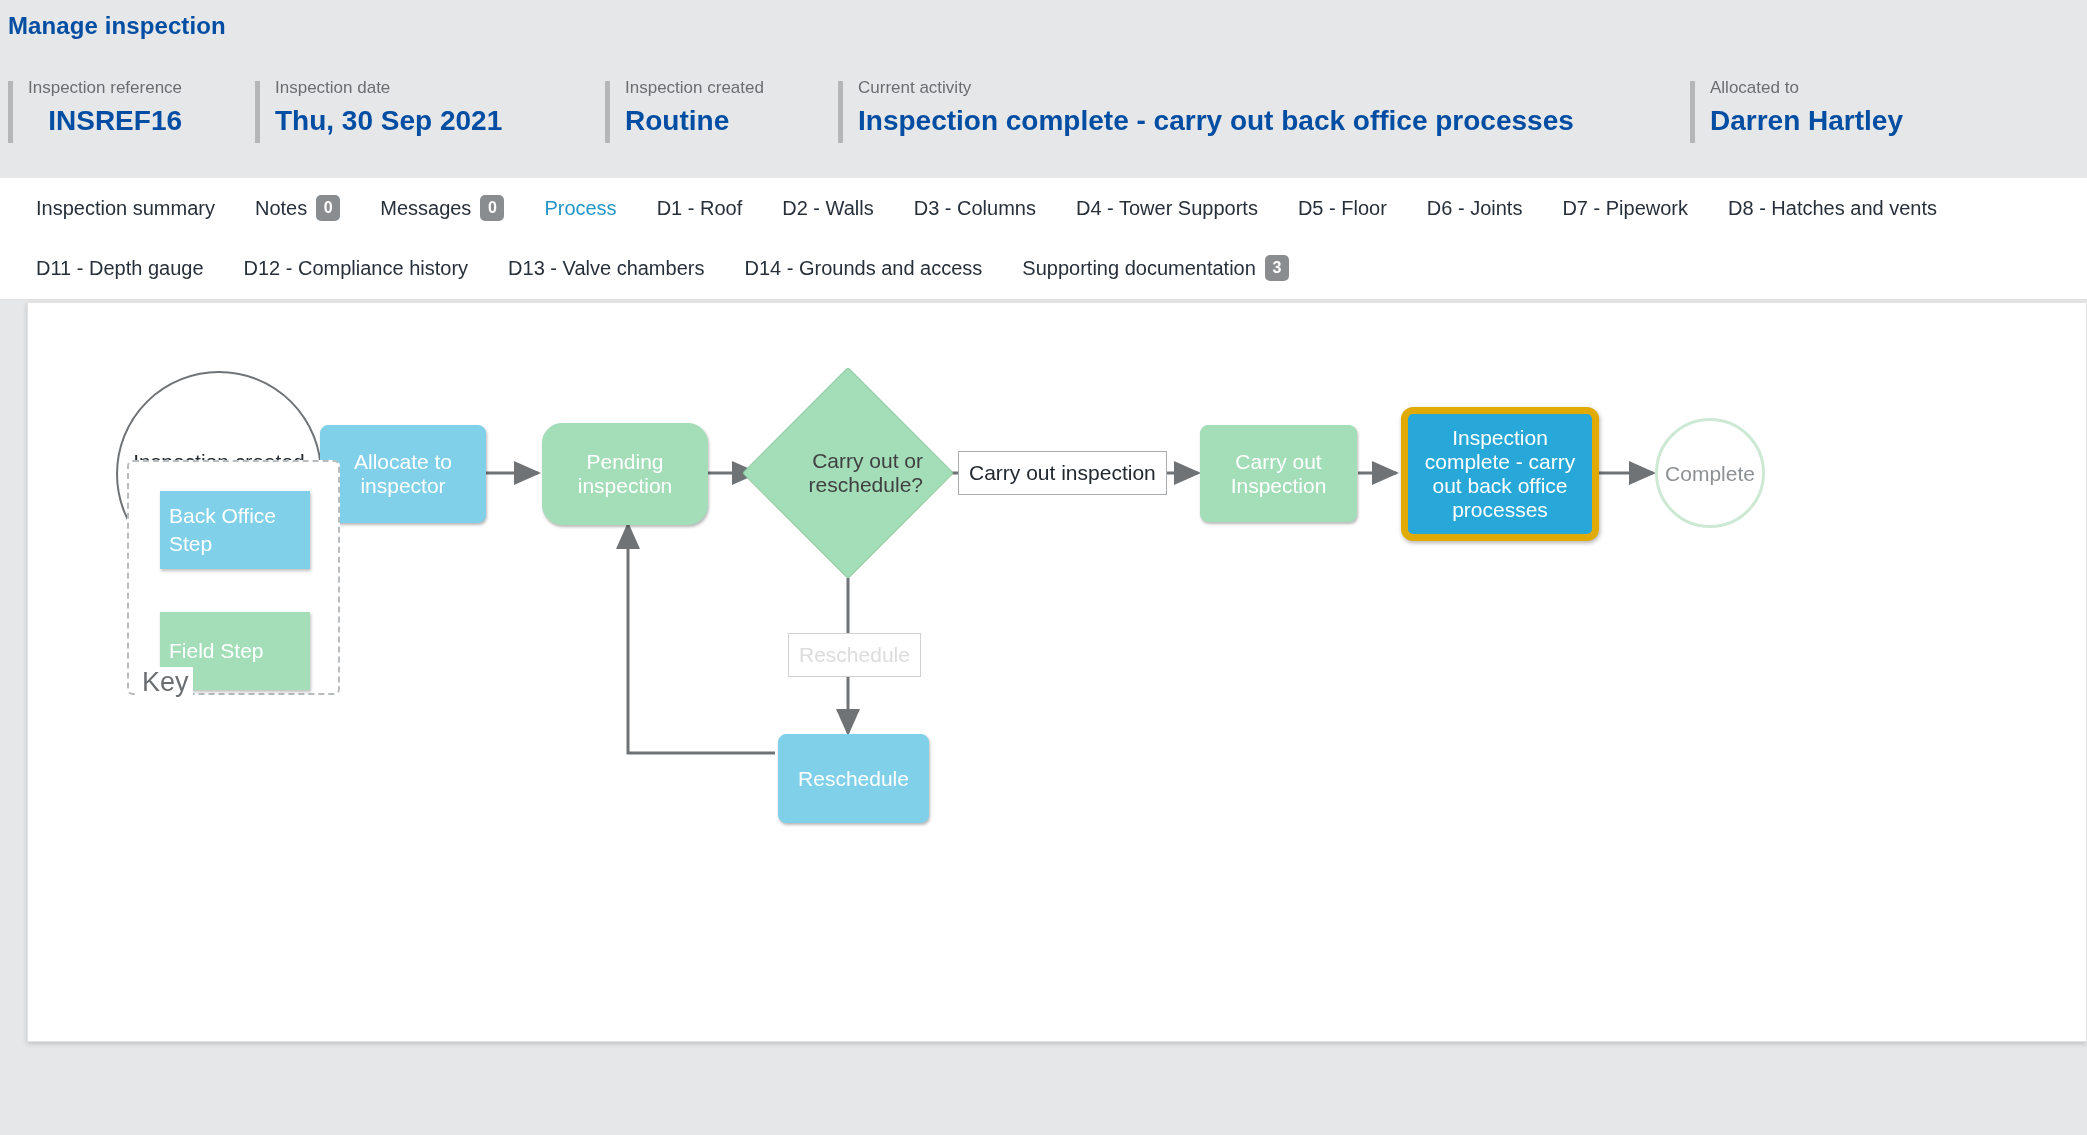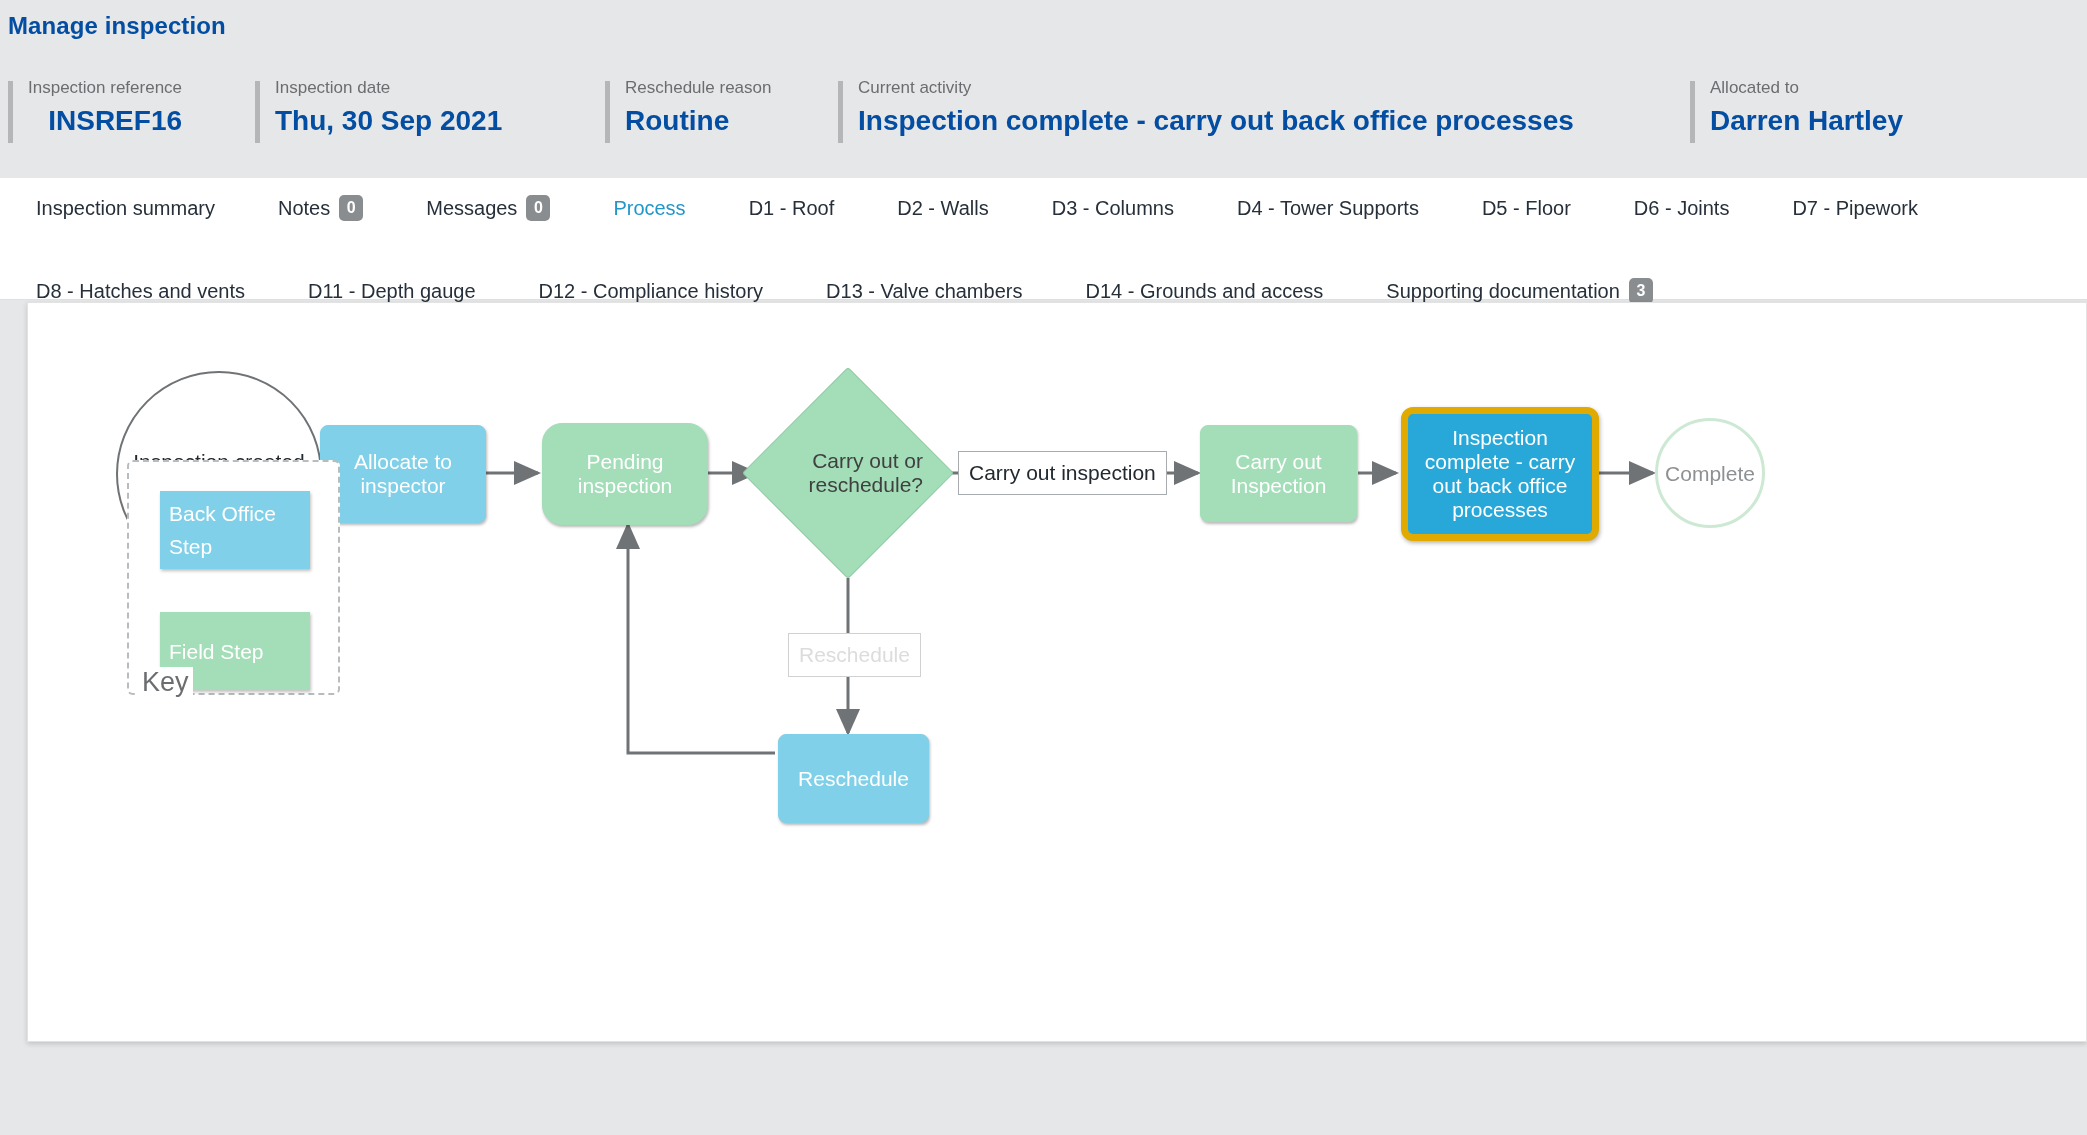--- a/index.html
+++ b/index.html
@@ -25,21 +25,21 @@
     content: ""; position: absolute; left: 0; top: 7px; width: 5px; height: 62px; background: #b4b6b8;
   }
   .summary-label { font-size: 17px; color: #6b6e71; line-height: 22px; margin-top: 3px; }
   .summary-value { font-size: 28px; font-weight: bold; color: #034ea2; line-height: 38px; margin-top: 3px; white-space: nowrap; }
 
   
   .tabs-zone {
     position: absolute; left: 0; top: 178px; width: 2087px; height: 122px;
     background: #ffffff; border-bottom: 1px solid #e0e0e0;
   }
-  .tabs-row { display: flex; flex-wrap: wrap; align-items: center; padding: 0 16px; gap: 23px; }
+  .tabs-row { display: flex; flex-wrap: wrap; align-items: center; padding: 0 16px; }
   .tab {
     display: inline-flex; align-items: center; gap: 9px;
     height: 60px; padding: 0 20px; font-size: 20px; color: #27303a;
     cursor: pointer; white-space: nowrap;
   }
   .tab.active { color: #2196c9; }
   .badge {
     display: inline-block; min-width: 24px; height: 26px; line-height: 26px;
     padding: 0 7px; border-radius: 5px; background: #8a8d90; color: #ffffff;
     font-size: 16px; font-weight: bold; text-align: center;
@@ -89,21 +89,21 @@
   }
   .edge-label.faint { color: #dcdcdc; border-color: #cfd1d3; }
 
   
   .key-box {
     position: absolute; left: 99px; top: 157px; width: 213px; height: 235px;
     border: 2px dashed #b9bcbe; border-radius: 6px; background: #ffffff;
   }
   .key-swatch {
     position: absolute; left: 31px; width: 150px; height: 78px;
-    color: #ffffff; font-size: 21px; line-height: 33px;
+    color: #ffffff; font-size: 21px; line-height: 28px;
     display: flex; align-items: center; padding-left: 9px;
     box-shadow: 1px 2px 3px rgba(0,0,0,.25);
   }
   .key-swatch.blue  { top: 29px;  background: #7fd0e8; }
   .key-swatch.green { top: 150px; background: #a3deb9; }
   .key-caption {
     position: absolute; left: 9px; bottom: -5px; font-size: 27px; color: #6b6e71;
     background: #ffffff; padding: 0 4px;
   }
 
@@ -120,21 +120,21 @@
     <div class="summary-bar">
       <div class="summary-item" style="left:8px;text-align:right;">
         <div class="summary-label">Inspection reference</div>
         <div class="summary-value">INSREF16</div>
       </div>
       <div class="summary-item" style="left:255px;">
         <div class="summary-label">Inspection date</div>
         <div class="summary-value">Thu, 30 Sep 2021</div>
       </div>
       <div class="summary-item" style="left:605px;">
-        <div class="summary-label">Reschedule reason</div>
+        <div class="summary-label">Inspection created</div>
         <div class="summary-value">Routine</div>
       </div>
       <div class="summary-item" style="left:838px;">
         <div class="summary-label">Current activity</div>
         <div class="summary-value">Inspection complete - carry out back office processes</div>
       </div>
       <div class="summary-item" style="left:1690px;">
         <div class="summary-label">Allocated to</div>
         <div class="summary-value">Darren Hartley</div>
       </div>

